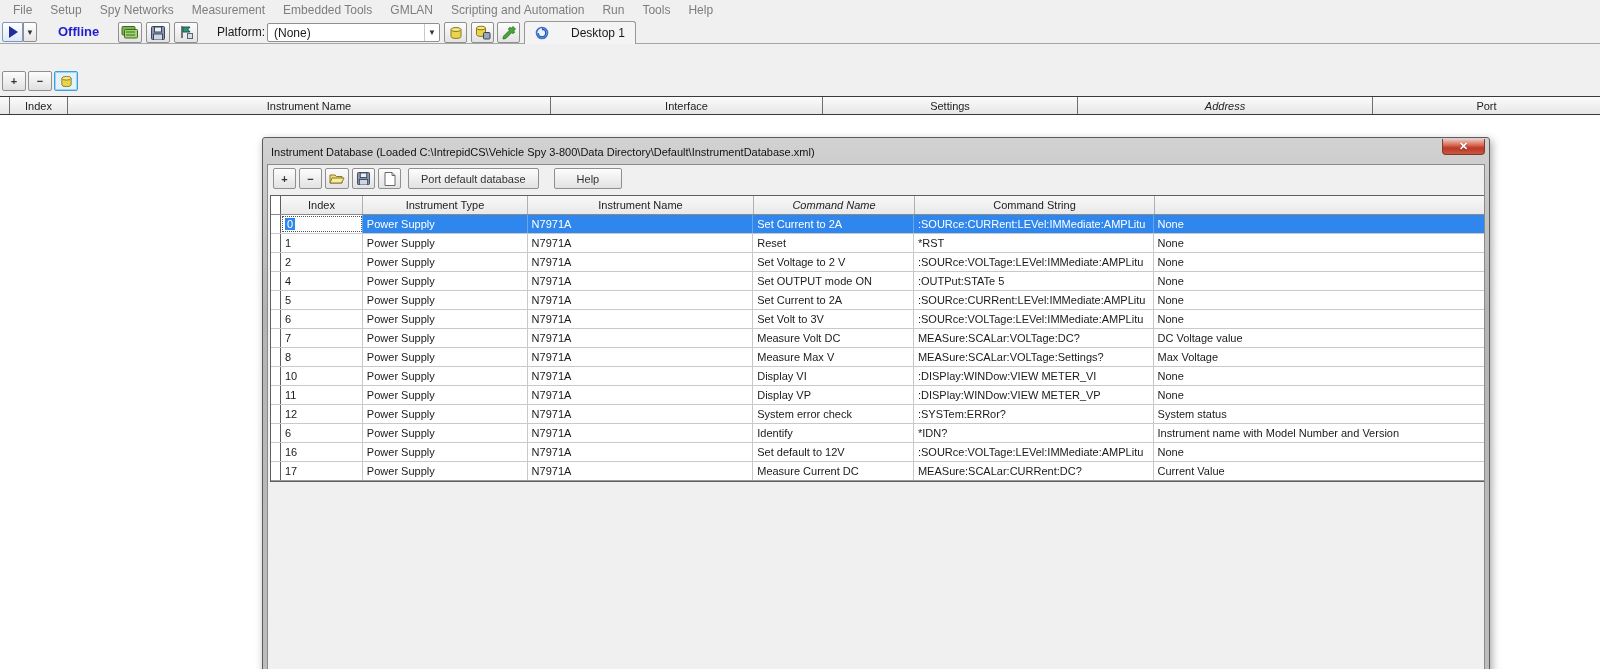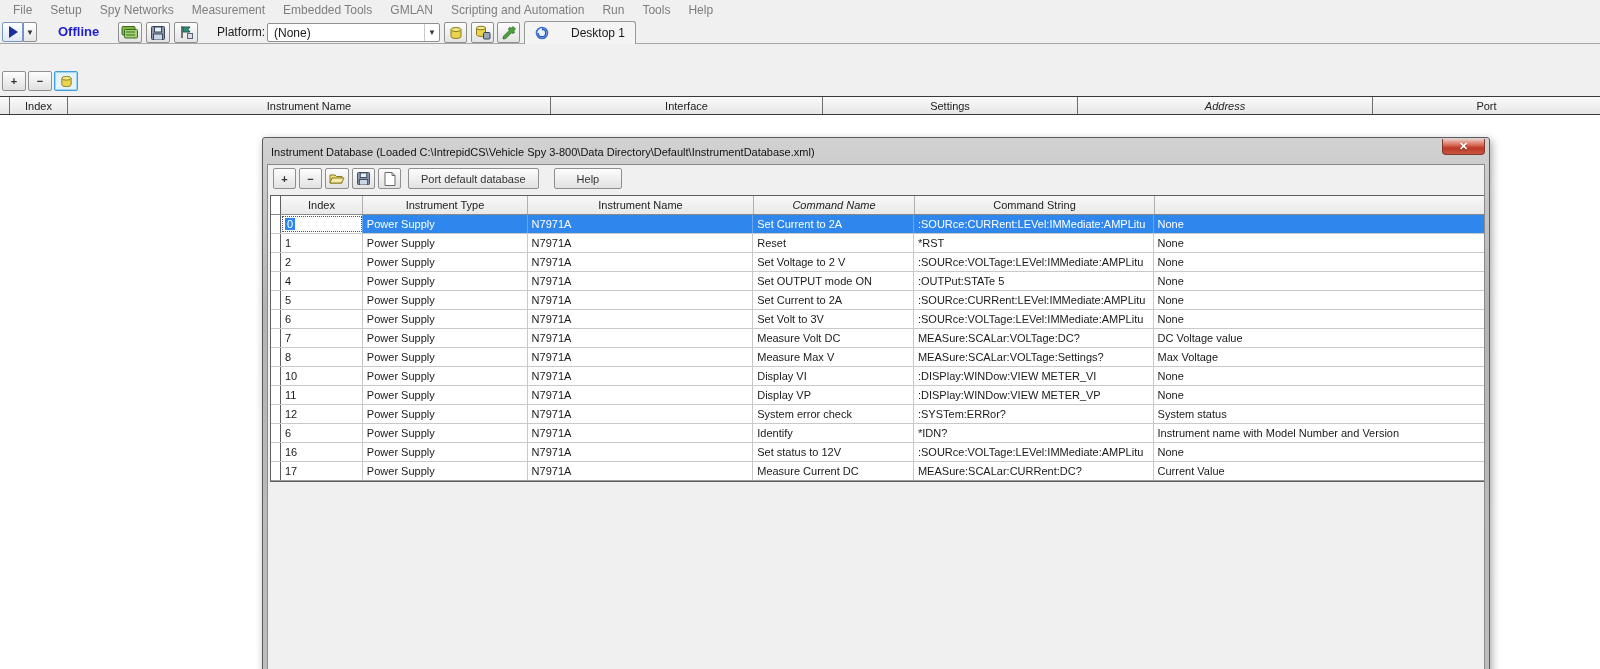--- a/index.html
+++ b/index.html
@@ -413,21 +413,21 @@
             <div class="dcell c2">N7971A</div>
             <div class="dcell c3">Identify</div>
             <div class="dcell c4">*IDN?</div>
             <div class="dcell c5">Instrument name with Model Number and Version</div>
           </div>
           <div class="drow">
             <div class="dcell c-marker"></div>
             <div class="dcell c0">16</div>
             <div class="dcell c1">Power Supply</div>
             <div class="dcell c2">N7971A</div>
-            <div class="dcell c3">Set status to 12V</div>
+            <div class="dcell c3">Set default to 12V</div>
             <div class="dcell c4">:SOURce:VOLTage:LEVel:IMMediate:AMPLitu</div>
             <div class="dcell c5">None</div>
           </div>
           <div class="drow">
             <div class="dcell c-marker"></div>
             <div class="dcell c0">17</div>
             <div class="dcell c1">Power Supply</div>
             <div class="dcell c2">N7971A</div>
             <div class="dcell c3">Measure Current DC</div>
             <div class="dcell c4">MEASure:SCALar:CURRent:DC?</div>

